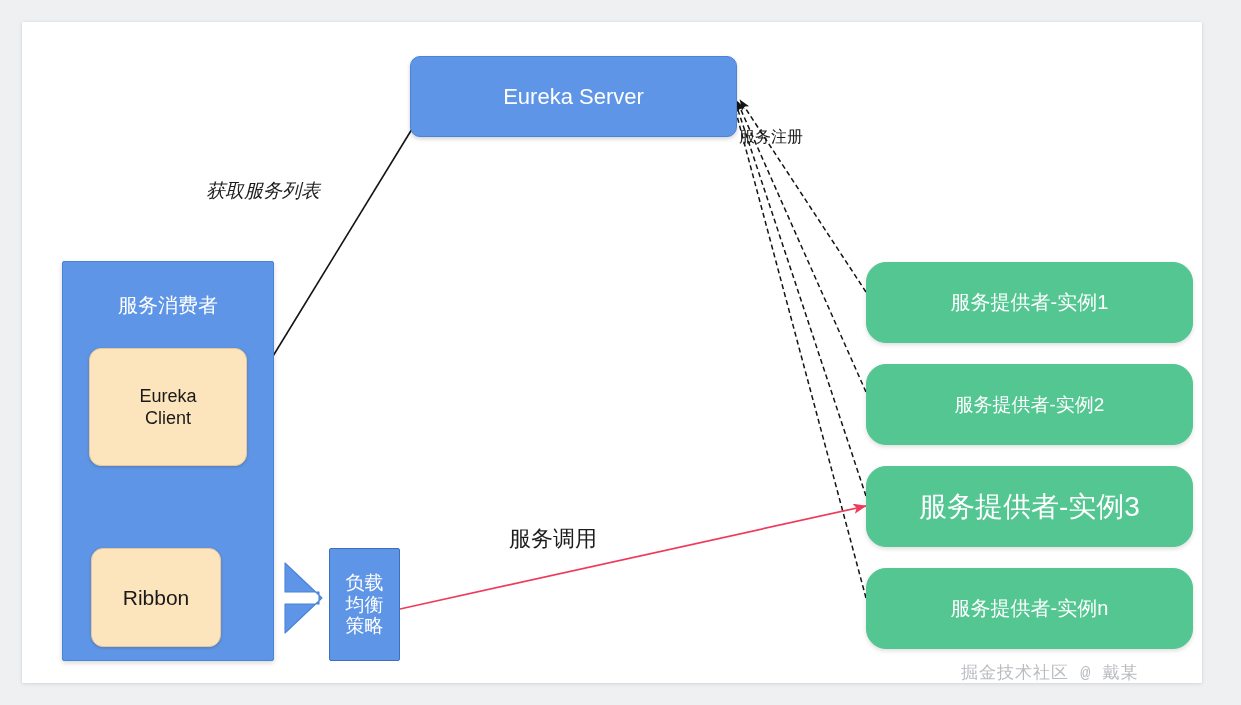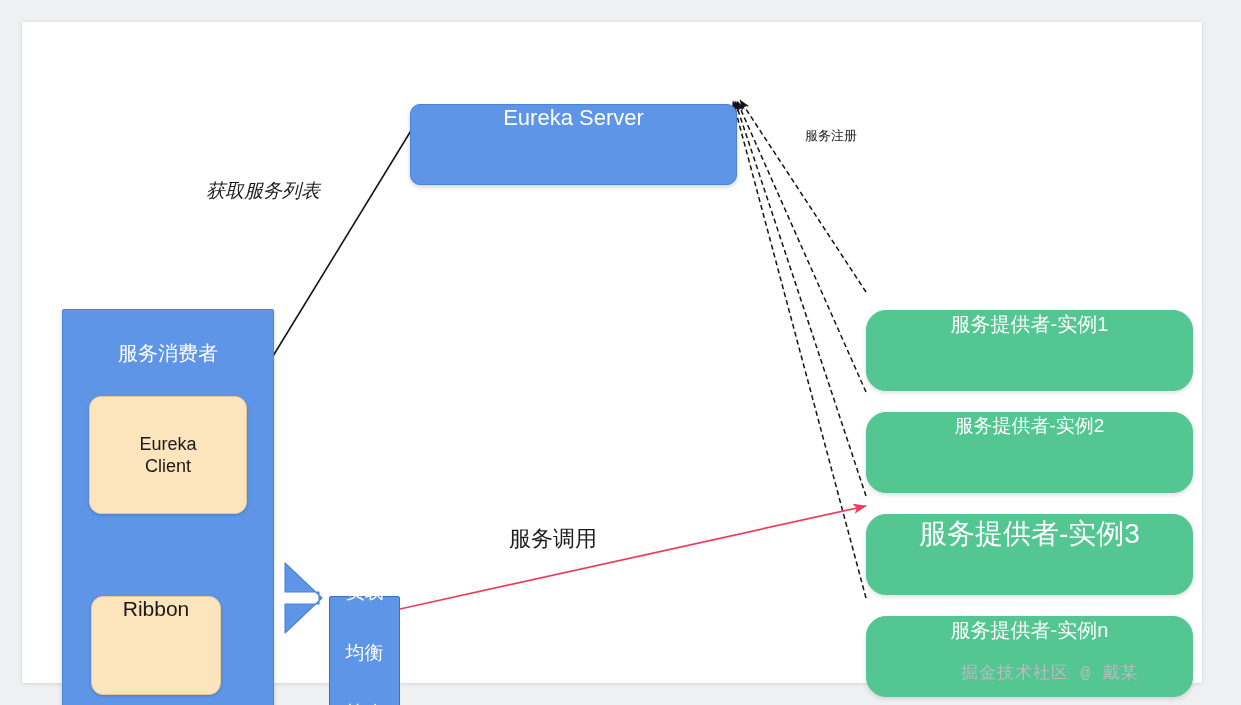--- a/index.html
+++ b/index.html
@@ -28,23 +28,23 @@
     position: absolute;
     left: 0; top: 0;
     width: 1241px;
     height: 705px;
     pointer-events: none;
   }
   .node {
     position: absolute;
     box-sizing: border-box;
     display: flex;
+    align-items: center;
     justify-content: center;
     text-align: center;
-    margin-top: 48px;
   }
   .blue-box {
     background: #5f95e6;
     border: 1px solid #4a83d8;
     border-radius: 10px;
     color: #ffffff;
     box-shadow: 0 2px 4px rgba(0,0,0,0.18);
   }
   .green-box {
     background: #53c692;
@@ -67,21 +67,20 @@
     color: #ffffff;
     display: block;
     box-shadow: 0 2px 5px rgba(0,0,0,0.16);
   }
   .lb-box {
     background: #5f95e6;
     border: 1px solid #3e6fbd;
     border-radius: 2px;
     color: #ffffff;
     line-height: 1.15;
-    gap: 39px;
   }
   .edge-label {
     position: absolute;
     color: #1c1c1c;
     white-space: nowrap;
   }
   .watermark {
     position: absolute;
     color: #b9bcc0;
     font-size: 17px;
@@ -170,19 +169,19 @@
   <div class="node green-box" style="left:866px; top:466px; width:327px; height:81px; font-size:28px;">
     <span>服务提供者-实例3</span>
   </div>
 
   <div class="node green-box" style="left:866px; top:568px; width:327px; height:81px; font-size:20px;">
     <span>服务提供者-实例n</span>
   </div>
 
   <div class="edge-label" style="left:206px; top:178px; font-size:19px;font-style:italic;">获取服务列表</div>
 
-  <div class="edge-label" style="left:805px; top:127px; font-size:13px;">服务注册</div>
+  <div class="edge-label" style="left:739px; top:127px; font-size:16px;">服务注册</div>
 
   <div class="edge-label" style="left:509px; top:517px; font-size:22px;margin-top:7px;">服务调用</div>
 
   <div class="watermark" style="left:961px; top:661px;font-family:Liberation Mono, monospace;">掘金技术社区 @ 戴某</div>
 
 </div>
 
 </body></html>

